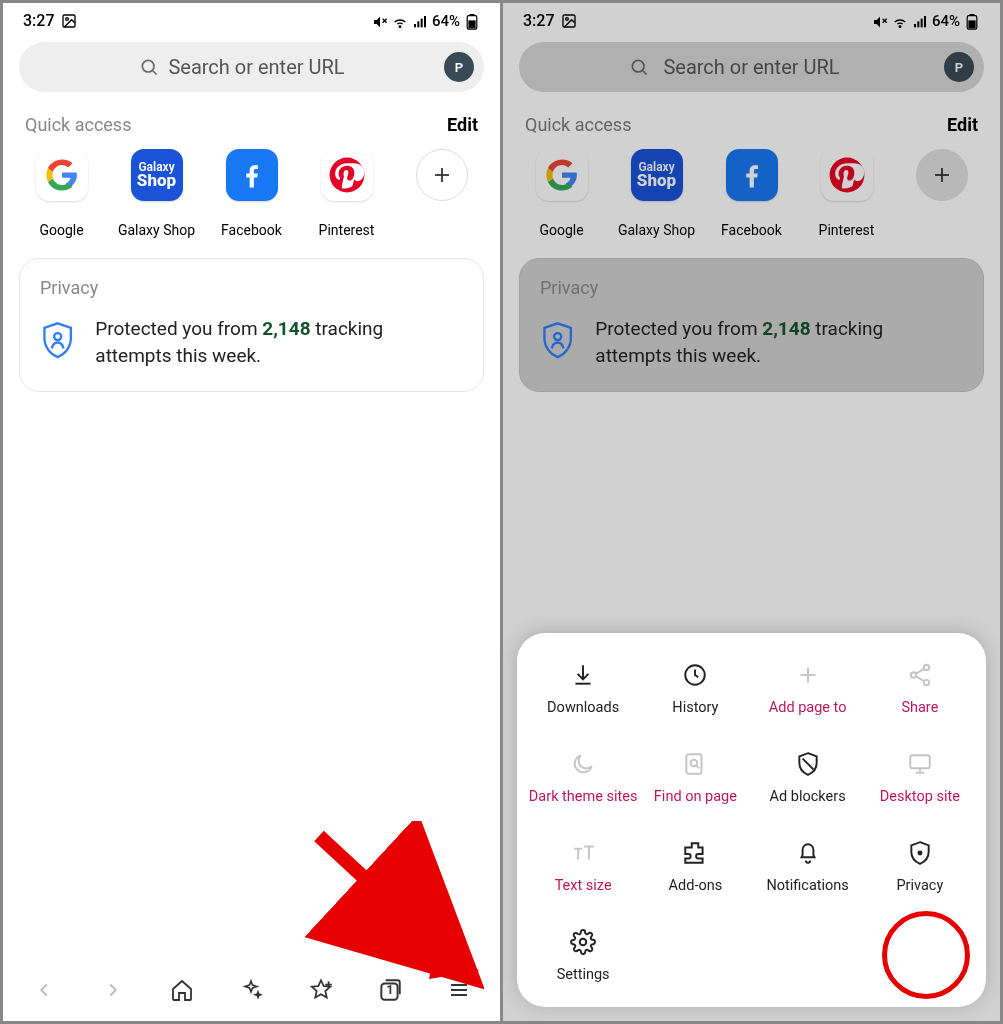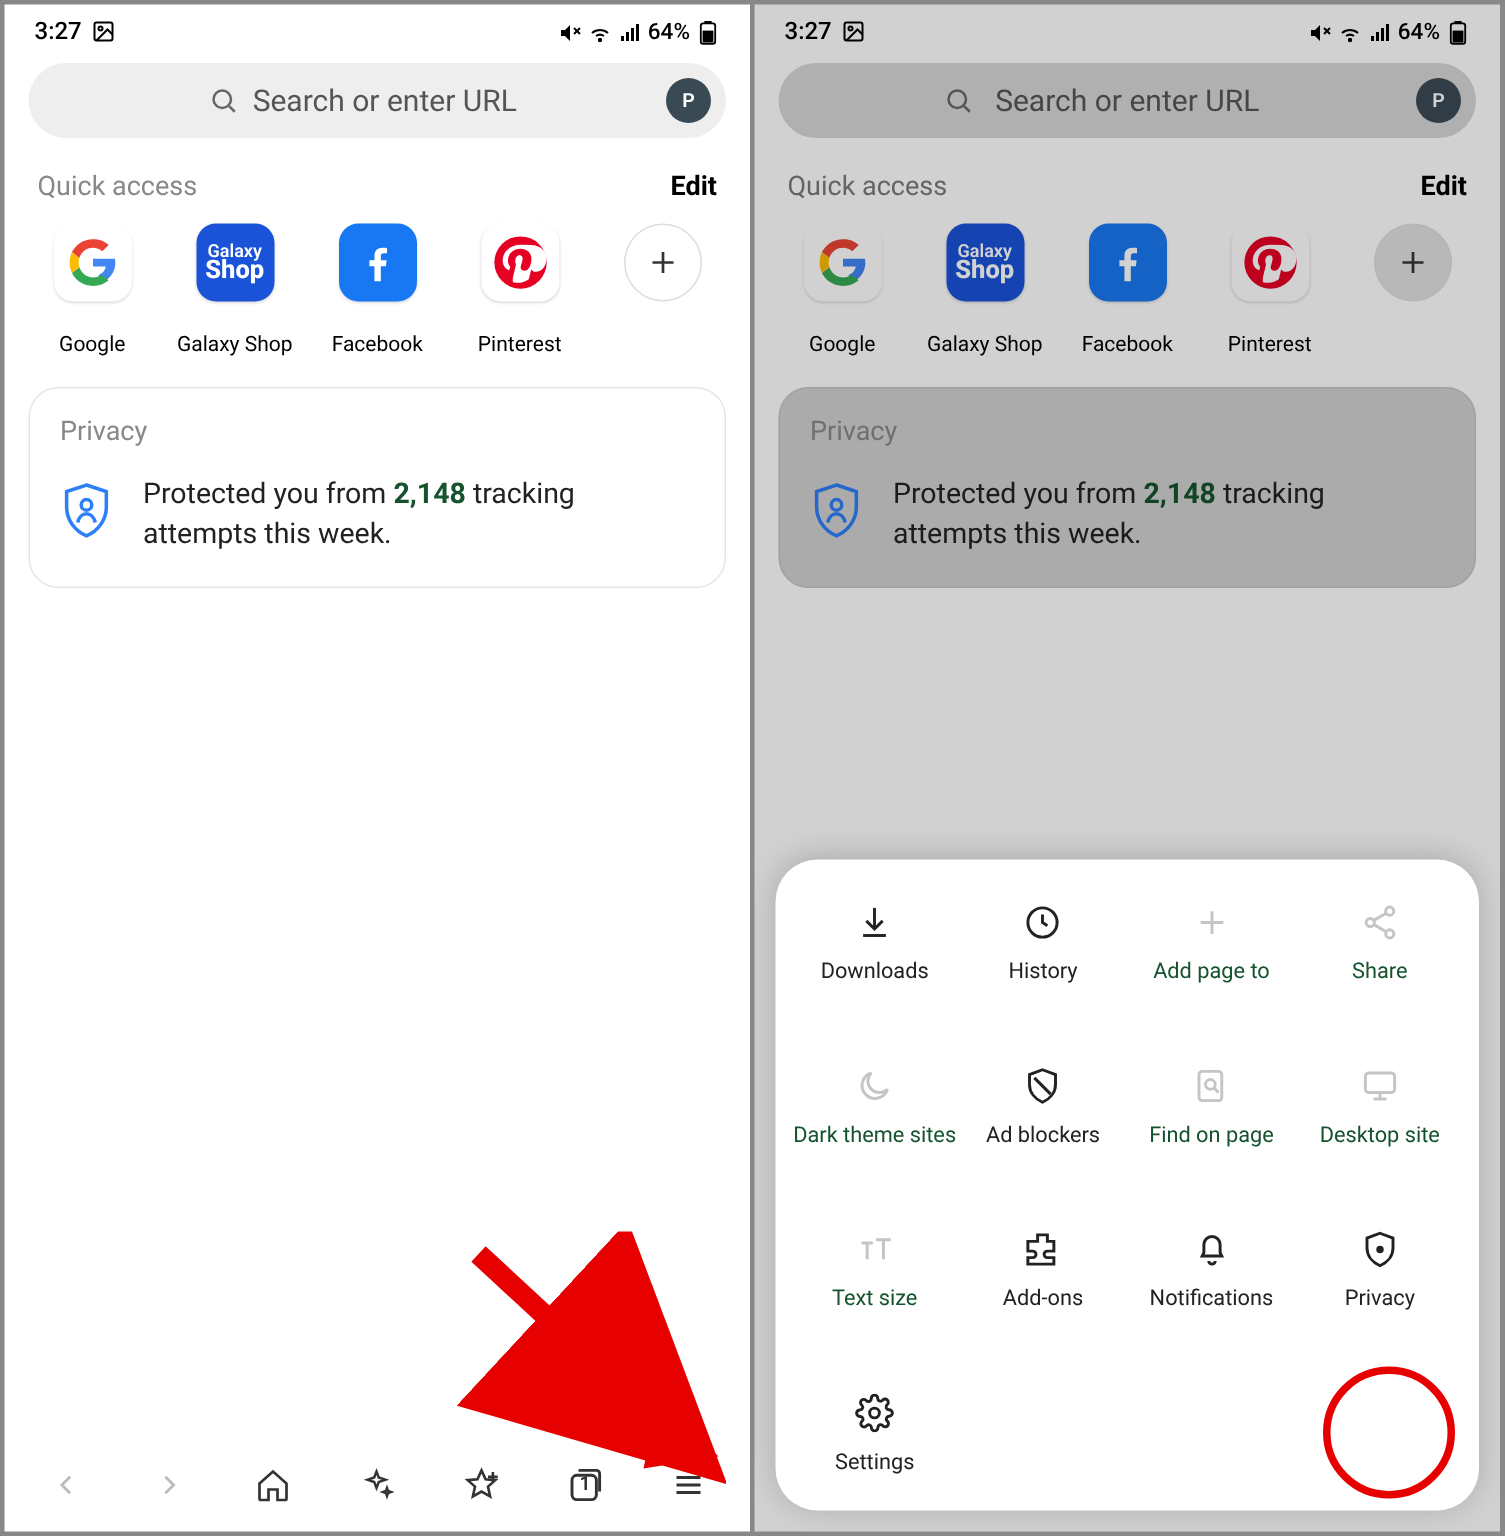--- a/index.html
+++ b/index.html
@@ -120,26 +120,26 @@
   
   .red-arrow{ position:absolute; pointer-events:none; }
 
   
   .menu-sheet{
     position:absolute; left:14px; right:14px; bottom:14px;
     background:#fff; border-radius:28px; padding:28px 10px 24px;
     box-shadow:0 -2px 20px rgba(0,0,0,.18);
     z-index:5;
   }
-  .menu-grid{ display:grid; grid-template-columns:repeat(4,1fr); row-gap:54px; }
+  .menu-grid{ display:grid; grid-template-columns:repeat(4,1fr); row-gap:34px; }
   .menu-item{
     display:flex; flex-direction:column; align-items:center; gap:10px;
     font-size:14.5px; color:#222; text-align:center;
   }
-  .menu-item.disabled{ color:#14532d; }
+  .menu-item.disabled{ color:#be185d; }
   .menu-item .mi{ height:28px; display:flex;align-items:center;justify-content:center;}
   .menu-item.disabled svg{ stroke:#c5c5c5; color:#c5c5c5;}
 
   
   .red-circle{
     position:absolute; width:88px; height:88px; border:5px solid #e70000; border-radius:50%;
     pointer-events:none;
   }
 
 </style>
@@ -479,39 +479,39 @@
         <span>Share</span>
       </div>
       <div class="menu-item disabled">
         <div class="mi">
               <svg width="26" height="26" viewBox="0 0 24 24" fill="none" stroke="#c5c5c5" stroke-width="1.8">
                 <path d="M20 14A8 8 0 1110 4a6.5 6.5 0 0010 10z"></path>
               </svg>
             </div>
         <span>Dark theme sites</span>
       </div>
-      <div class="menu-item">
-        <div class="mi">
-              <svg width="26" height="26" viewBox="0 0 24 24" fill="none" stroke="#222" stroke-width="1.8">
-                <path d="M12 2l8 3v6c0 5-3.5 9-8 11-4.5-2-8-6-8-11V5l8-3z"></path>
-                <line x1="7" y1="7" x2="17" y2="17"></line>
-              </svg>
-            </div>
-        <span>Ad blockers</span>
-      </div>
       <div class="menu-item disabled">
         <div class="mi">
               <svg width="26" height="26" viewBox="0 0 24 24" fill="none" stroke="#c5c5c5" stroke-width="1.8">
                 <rect x="4" y="3" width="14" height="18" rx="2"></rect>
                 <circle cx="11" cy="11" r="3"></circle>
                 <line x1="13" y1="13" x2="16" y2="16"></line>
               </svg>
             </div>
         <span>Find on page</span>
       </div>
+      <div class="menu-item">
+        <div class="mi">
+              <svg width="26" height="26" viewBox="0 0 24 24" fill="none" stroke="#222" stroke-width="1.8">
+                <path d="M12 2l8 3v6c0 5-3.5 9-8 11-4.5-2-8-6-8-11V5l8-3z"></path>
+                <line x1="7" y1="7" x2="17" y2="17"></line>
+              </svg>
+            </div>
+        <span>Ad blockers</span>
+      </div>
 
       <div class="menu-item disabled">
         <div class="mi">
               <svg width="28" height="26" viewBox="0 0 24 24" fill="none" stroke="#c5c5c5" stroke-width="1.8">
                 <rect x="3" y="4" width="18" height="12" rx="2"></rect>
                 <line x1="8" y1="20" x2="16" y2="20"></line>
                 <line x1="12" y1="16" x2="12" y2="20"></line>
               </svg>
             </div>
         <span>Desktop site</span>

